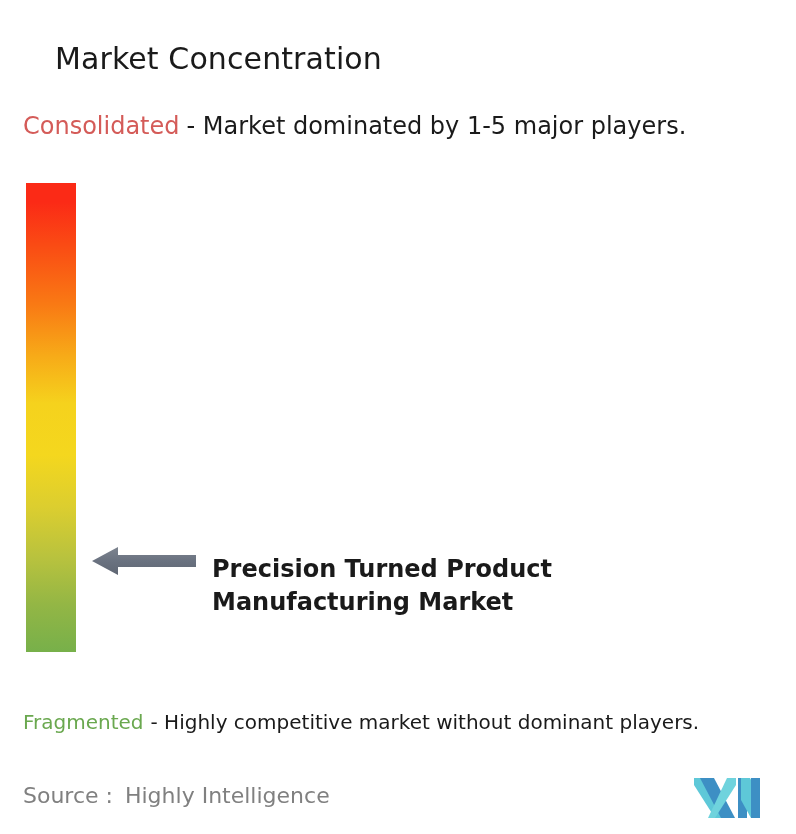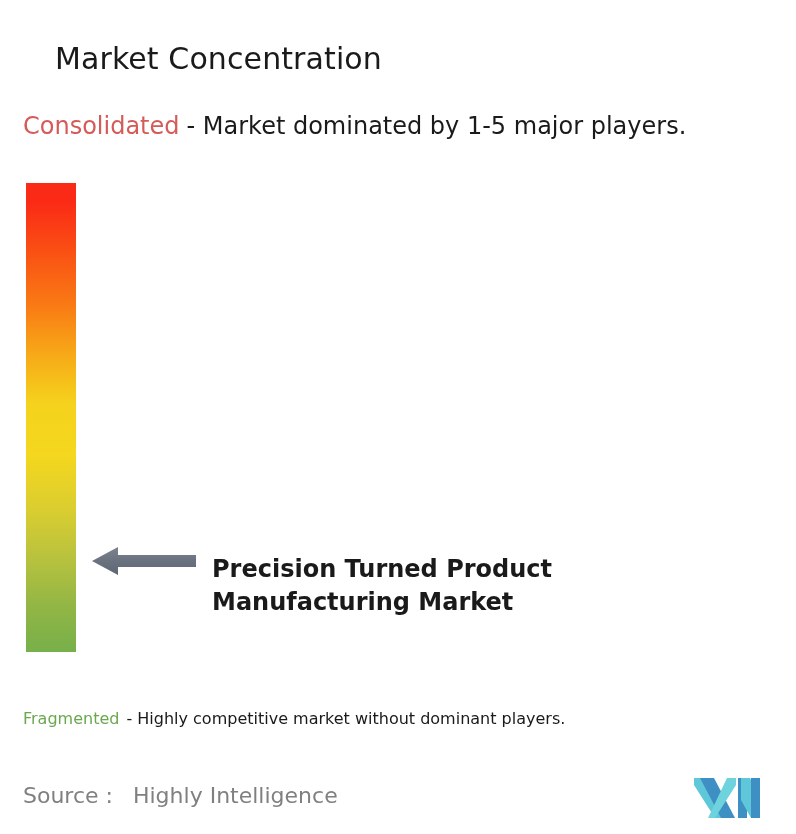--- a/index.html
+++ b/index.html
@@ -60,21 +60,21 @@
     display: inline-block;
     width: 7px;
   }
 
   
   .desc-bottom {
     position: absolute;
     left: 23px;
     top: 686px;
     width: 765px;
-    font-size: 16px;
+    font-size: 20px;
     line-height: 33px;
     color: #1a1a1a;
     font-weight: 400;
   }
 
   
   .scale-bar {
     position: absolute;
     left: 26px;
     top: 183px;
@@ -121,21 +121,21 @@
   .source-line {
     position: absolute;
     left: 23px;
     top: 781px;
     font-size: 22px;
     line-height: 30px;
     color: #808080;
     font-weight: 400;
     white-space: nowrap;
   }
-  .source-label { margin-right: 20px; text-align: center; }
+  .source-label { margin-right: 12px; text-align: center; }
 
   
   .brand-logo {
     position: absolute;
     left: 694px;
     top: 772px;
     width: 66px;
     height: 46px;
   }
 </style>

